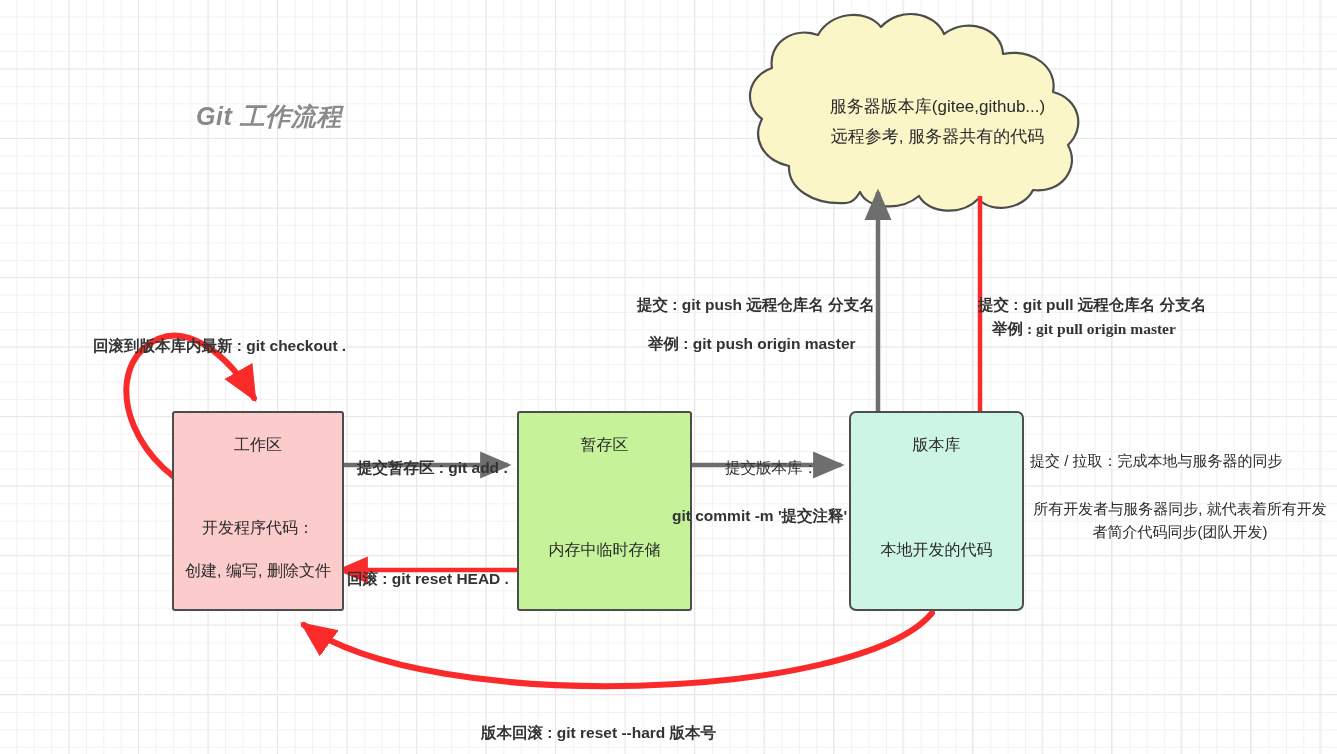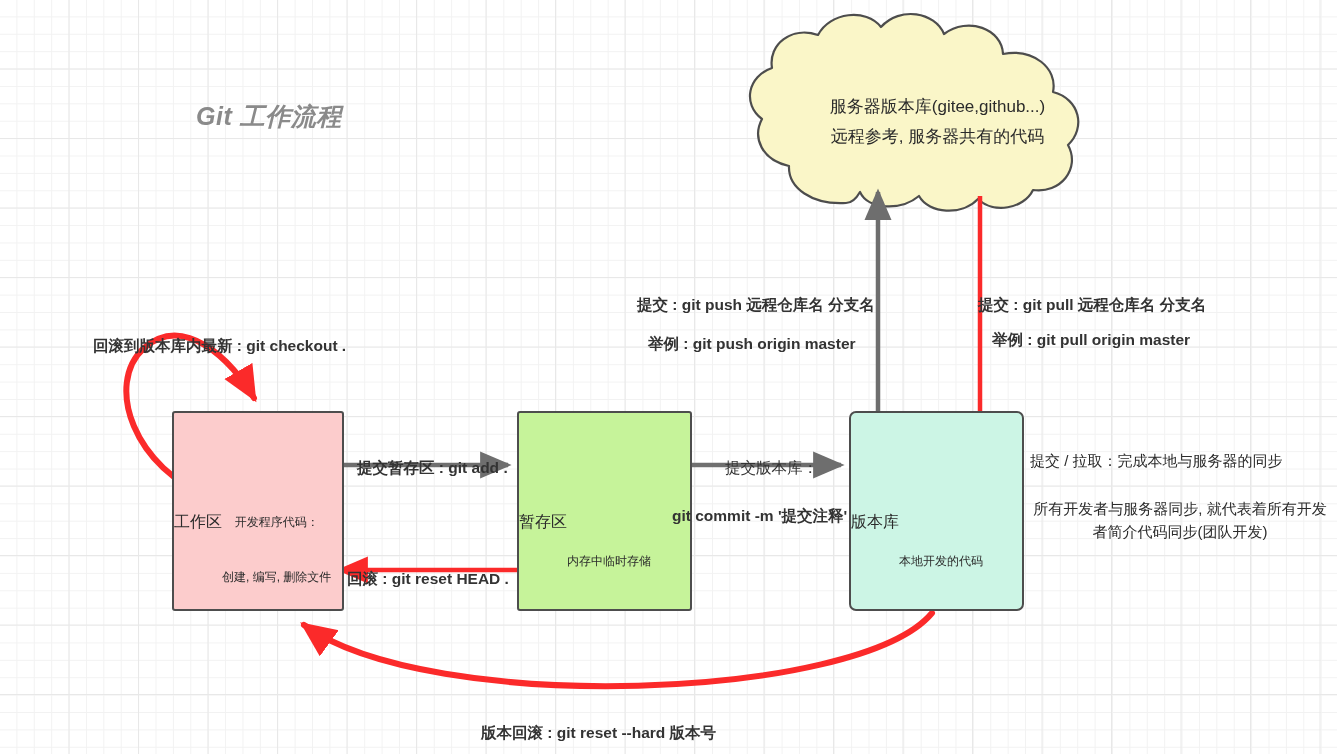--- a/index.html
+++ b/index.html
@@ -30,26 +30,26 @@
   #title {
     position: absolute; left: 196px; top: 100px;
     font-size: 25px; font-weight: bold; font-style: italic;
     color: #8a8a8a; letter-spacing: 0.5px;
   }
 
   .box {
     position: absolute;
     border: 2px solid #4d4d4d;
     border-radius: 3px;
-    display: flex; flex-direction: row; align-items: center;
+    display: flex; flex-direction: column; align-items: center;
     color: #2b2b2b;
   }
   .box-title { font-size: 16px; margin-top: 22px; }
   .box-body { margin-top: 62px; display: flex; flex-direction: column; align-items: center; gap: 22px; }
-  .box-body div { font-size: 12px; margin-top: 16px; }
+  .box-body div { font-size: 16px; }
 
   #box-work { left: 172px; top: 411px; width: 172px; height: 200px; background: #fccccc; }
   #box-stage { left: 517px; top: 411px; width: 175px; height: 200px; background: #c6f39a; }
   #box-repo { left: 849px; top: 411px; width: 175px; height: 200px; background: #ccf5e5; border-radius: 7px; }
 
   #cloud-text {
     position: absolute; left: 795px; top: 95px; width: 285px;
     text-align: center; color: #2b2b2b;
   }
   #cloud-text div { font-size: 17px; }
@@ -146,21 +146,21 @@
   <div class="txt lbl-n" style="left:725px; top:434px;">提交版本库：</div>
 
   <div class="txt lbl-b" style="left:672px; top:482px;">git commit -m '提交注释'</div>
 
   <div class="txt lbl-b" style="left:637px; top:271px;">提交 : git push 远程仓库名 分支名</div>
 
   <div class="txt lbl-b" style="left:648px; top:310px;">举例 : git push origin master</div>
 
   <div class="txt lbl-b" style="left:978px; top:271px;">提交 : git pull 远程仓库名 分支名</div>
 
-  <div class="txt lbl-b" style="left:992px; top:306px;">举例 : git pull origin master</div>
+  <div class="txt lbl-b" style="left:992px; top:295px;font-family:Liberation Serif, serif;">举例 : git pull origin master</div>
 
   <div class="txt lbl-b" style="left:481px; top:699px;">版本回滚 : git reset --hard 版本号</div>
 
   <div id="right-note">
     <div class="rn1">提交 / 拉取：完成本地与服务器的同步</div>
     <div class="rn2">所有开发者与服务器同步, 就代表着所有开发者简介代码同步(团队开发)</div>
   </div>
 
 </div>
 

